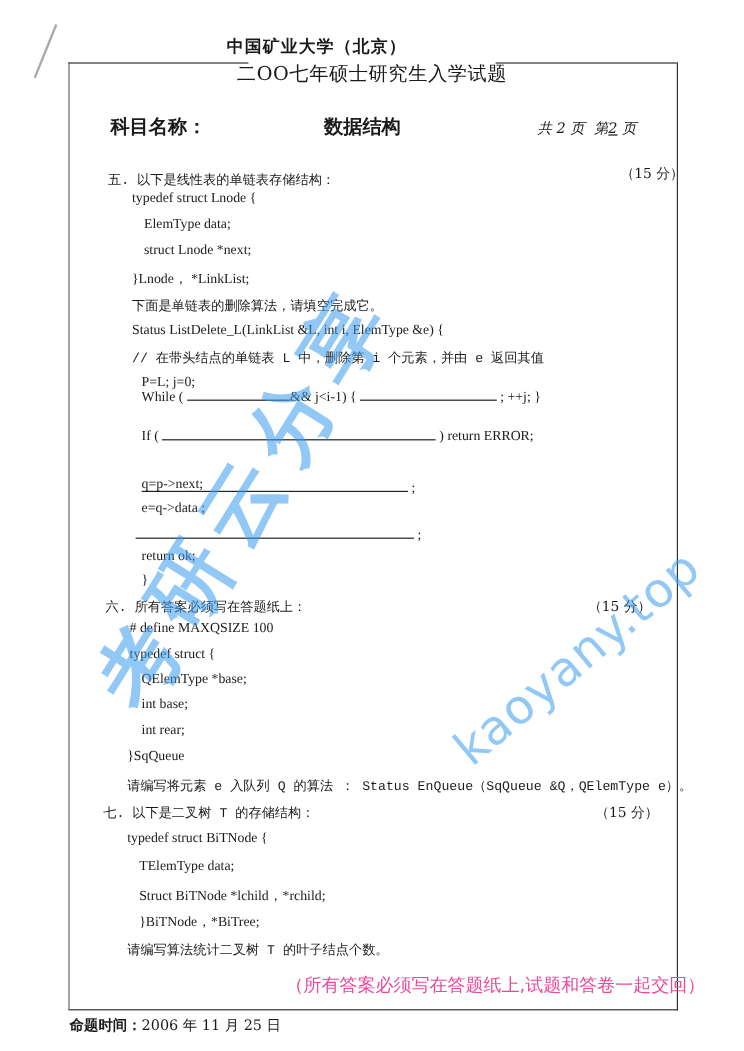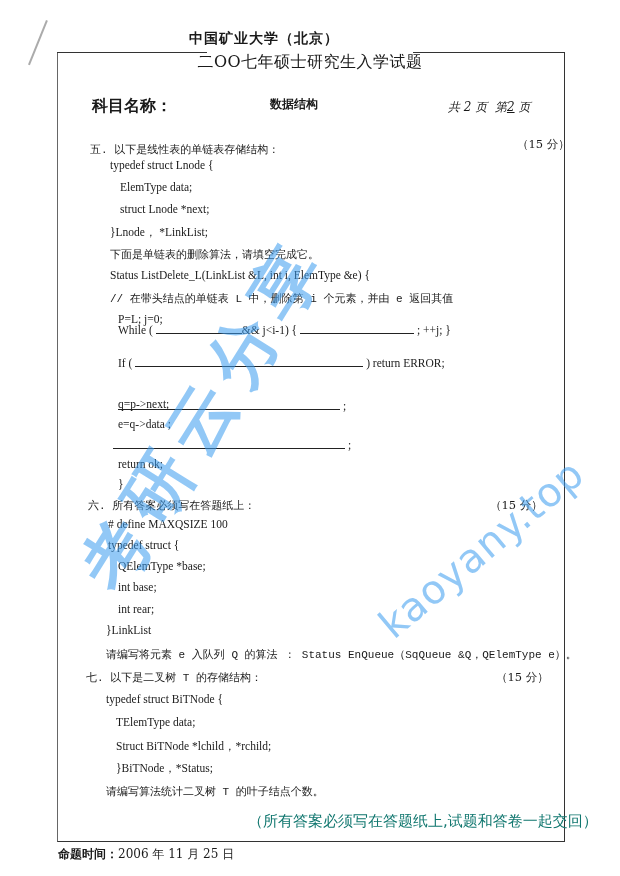--- a/index.html
+++ b/index.html
@@ -21,21 +21,21 @@
     .uni { left: 0; width: 528px; top: 30px; text-align: center; font-size: 14px; font-weight: bold; letter-spacing: 1px; }
     .title { left: 0; width: 620px; top: 52px; text-align: center; font-size: 16px; letter-spacing: 0.5px; }
     .subject-label { left: 92px; top: 96px; font-size: 16px; font-weight: bold; }
     .subject-name { left: 270px; top: 96px; font-size: 16px; font-weight: bold; }
     .page-info { left: 448px; top: 99px; font-size: 12px; font-style: italic; }
     .page-info u { text-decoration: underline; }
     .line { font-size: 11.5px; font-family: "Liberation Serif", "DejaVu Serif", serif; }
     .cn { font-family: Liberation Mono, monospace; font-size: 11px; }
     .score { font-size: 11.5px; }
     .blank { display: inline-block; border-bottom: 1px solid #222; height: 10px; vertical-align: baseline; }
-    .footer-note { left: 248px; top: 812px; font-size: 15px; font-family: "DejaVu Sans", sans-serif; color: #0f766e; }
+    .footer-note { left: 238px; top: 812px; font-size: 15px; font-family: "DejaVu Sans", sans-serif; color: #ec4899; }
     .date { left: 58px; top: 846px; font-size: 12px; }
     .date b { font-family: Liberation Sans, sans-serif; }
     .wm {
       position: absolute; color: #3a9cf0; opacity: 0.55; font-family: "DejaVu Sans", sans-serif;
       pointer-events: none;
     }
     .wm-cn { font-size: 68px; font-weight: bold; left: 60px; top: 560px; transform: rotate(-58deg); transform-origin: left top; letter-spacing: 12px; }
     .wm-url { font-size: 40px; left: 370px; top: 612px; transform: rotate(-40deg); transform-origin: left top; letter-spacing: 1px; }
   </style>
 </head>
@@ -43,21 +43,21 @@
 
 <div class="scan-edge"></div>
 <div class="frame"></div>
 <div class="frame-top-l"></div>
 <div class="frame-top-r"></div>
 
 <div class="abs uni">中国矿业大学（北京）</div>
 <div class="abs title">二OO七年硕士研究生入学试题</div>
 
 <div class="abs subject-label cn" style="font-size:16px">科目名称：</div>
-<div class="abs subject-name cn" style="font-size:12px">数据结构</div>
+<div class="abs subject-name cn" style="font-size:16px">数据结构</div>
 <div class="abs page-info">
   <span>共</span>
   <span>2</span>
   <span>页</span>
   &nbsp;<span>第</span><u>2</u>
   <span>页</span>
 </div>
 
 <div class="abs cn" style="left:90px;top:142px">
   <span>五.</span>
@@ -102,33 +102,33 @@
   <span>六.</span>
   <span>所有答案必须写在答题纸上：</span>
 </div>
 <div class="abs score" style="left:490px;top:498px">（15 分）</div>
 
 <div class="abs line" style="left:108px;top:518px"># define MAXQSIZE    100</div>
 <div class="abs line" style="left:108px;top:539px">typedef struct {</div>
 <div class="abs line" style="left:118px;top:560px">QElemType *base;</div>
 <div class="abs line" style="left:118px;top:581px">int    base;</div>
 <div class="abs line" style="left:118px;top:603px">int    rear;</div>
-<div class="abs line" style="left:106px;top:624px">}LinkList</div>
+<div class="abs line" style="left:106px;top:624px">}SqQueue</div>
 <div class="abs line cn" style="left:106px;top:647px">请编写将元素 e 入队列 Q 的算法 ： Status EnQueue（SqQueue &amp;Q，QElemType e）。</div>
 
 <div class="abs cn" style="left:86px;top:670px">
   <span>七.</span>
   <span>以下是二叉树 T 的存储结构：</span>
 </div>
 <div class="abs score" style="left:496px;top:670px">（15 分）</div>
 
 <div class="abs line" style="left:106px;top:693px">typedef struct BiTNode {</div>
 <div class="abs line" style="left:116px;top:716px">TElemType    data;</div>
 <div class="abs line" style="left:116px;top:739px">Struct BiTNode    *lchild，*rchild;</div>
-<div class="abs line" style="left:116px;top:761px">}BiTNode，*Status;</div>
+<div class="abs line" style="left:116px;top:761px">}BiTNode，*BiTree;</div>
 <div class="abs line cn" style="left:106px;top:784px">请编写算法统计二叉树 T 的叶子结点个数。</div>
 
 <div class="abs footer-note">（所有答案必须写在答题纸上,试题和答卷一起交回）</div>
 <div class="abs date">
   <b>命题时间：</b><span>2006 年 11 月 25 日</span>
 </div>
 
 <div class="wm wm-cn">考研云分享</div>
 <div class="wm wm-url">kaoyany.top</div>
 

